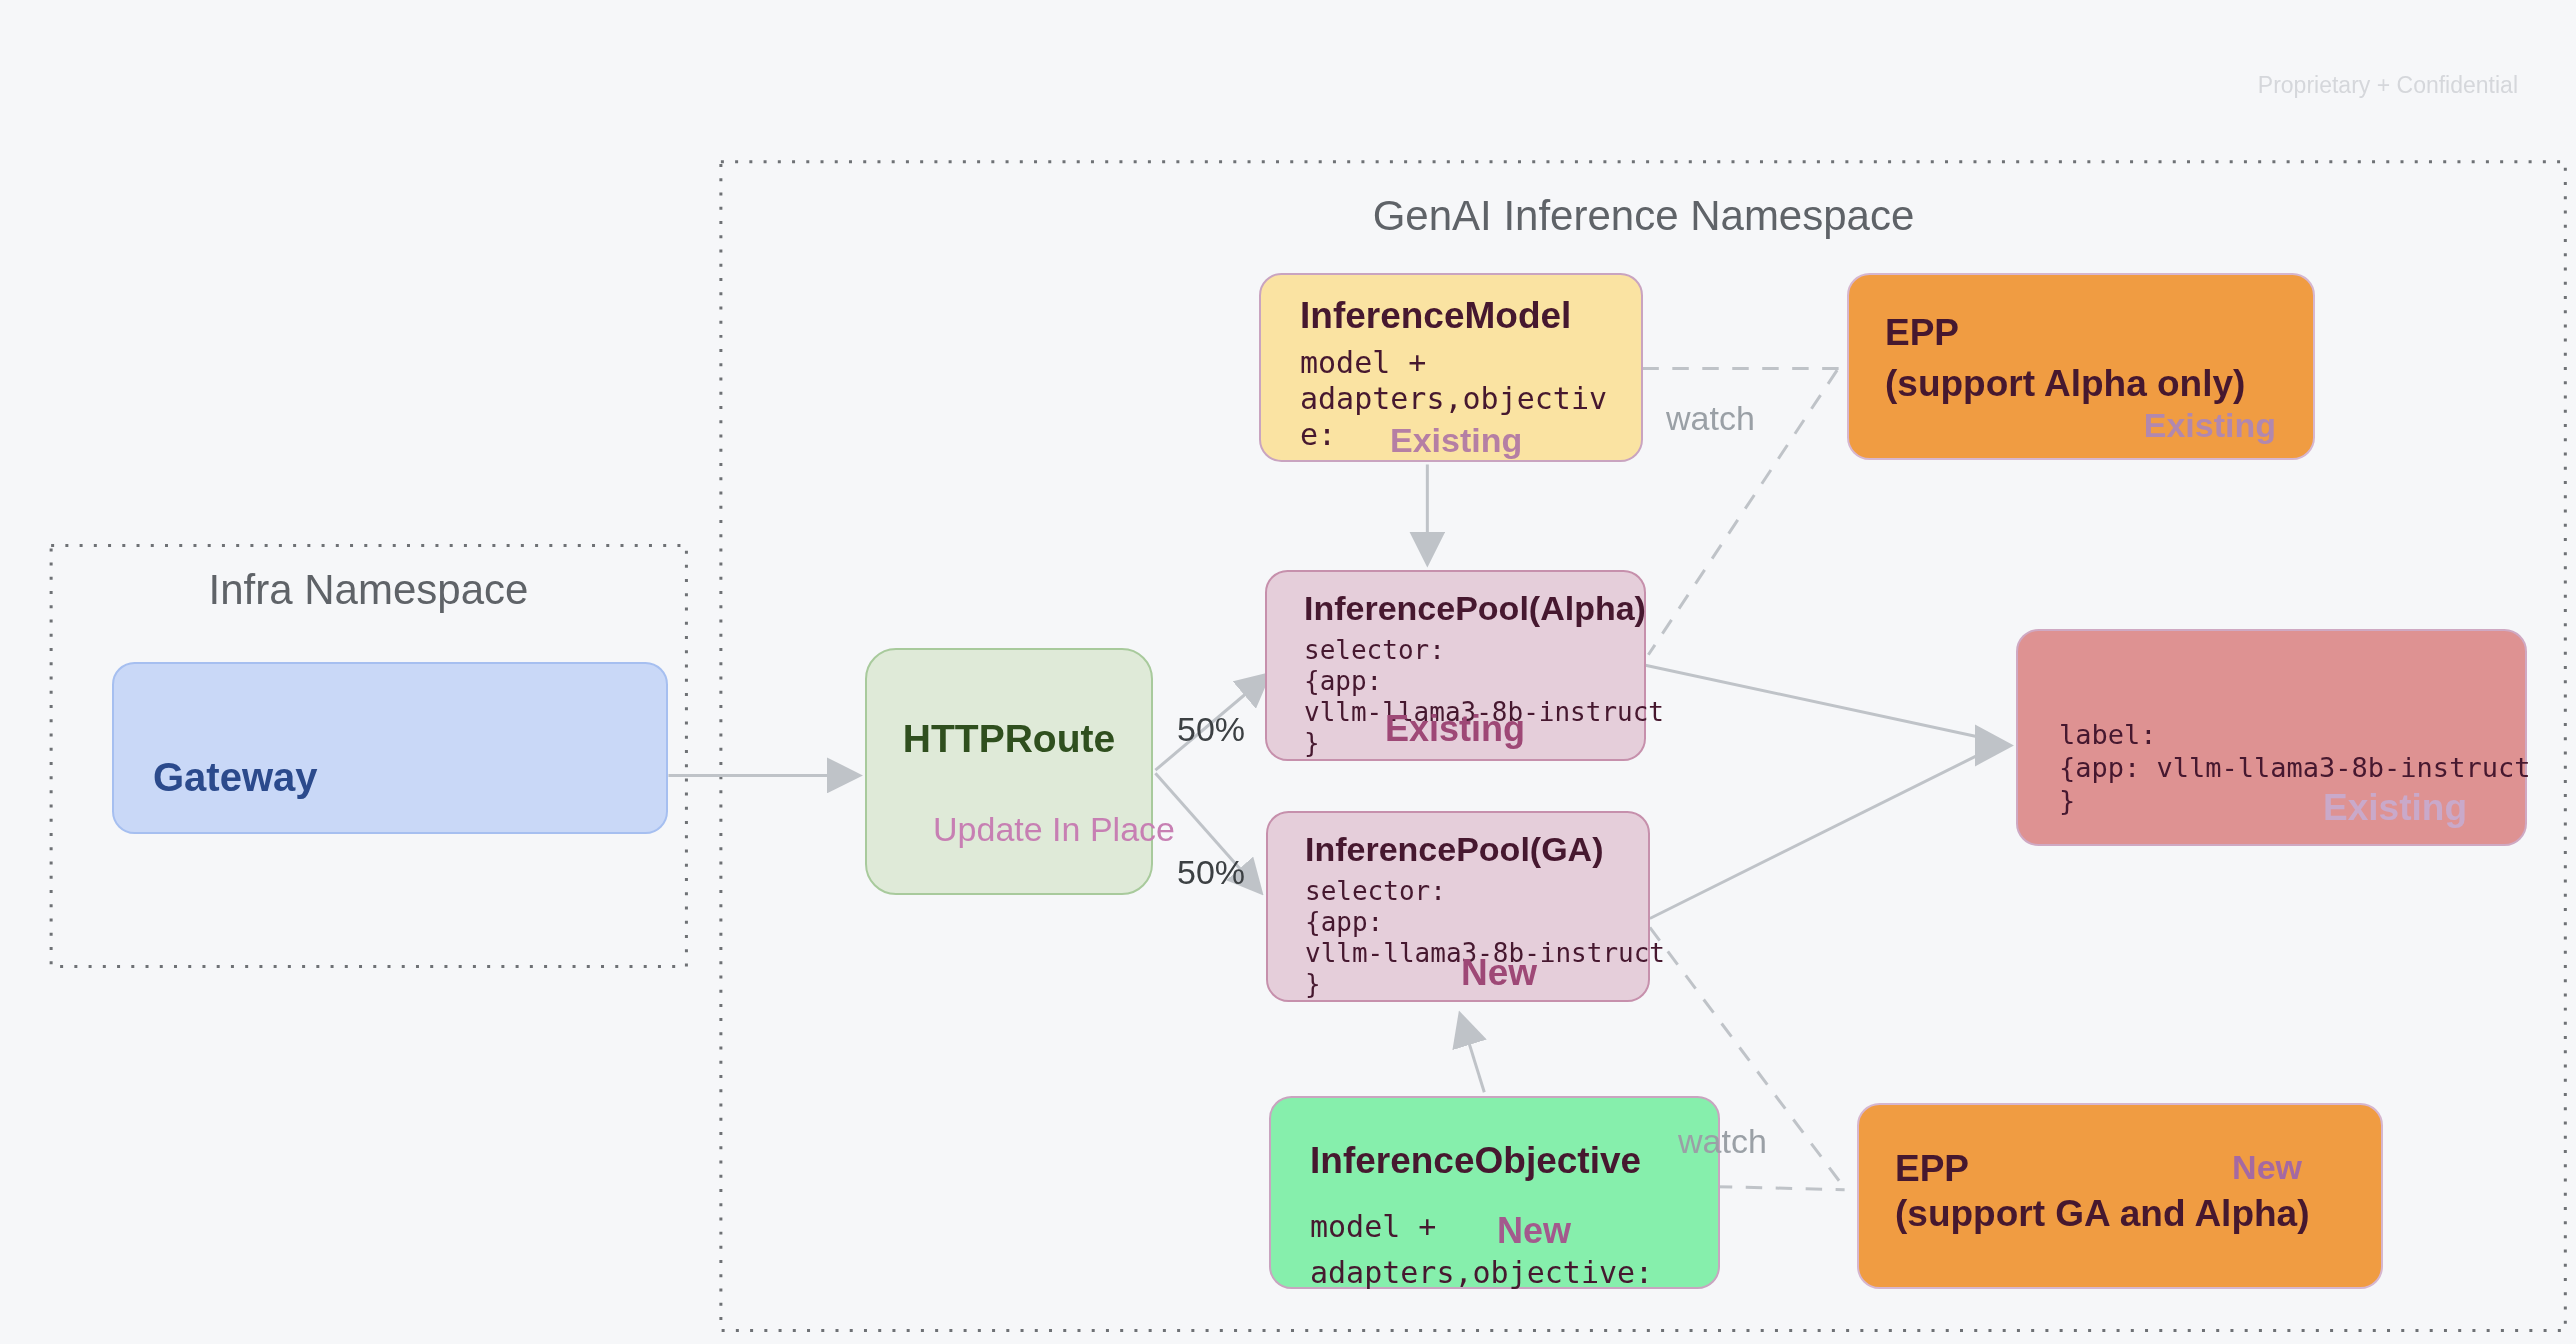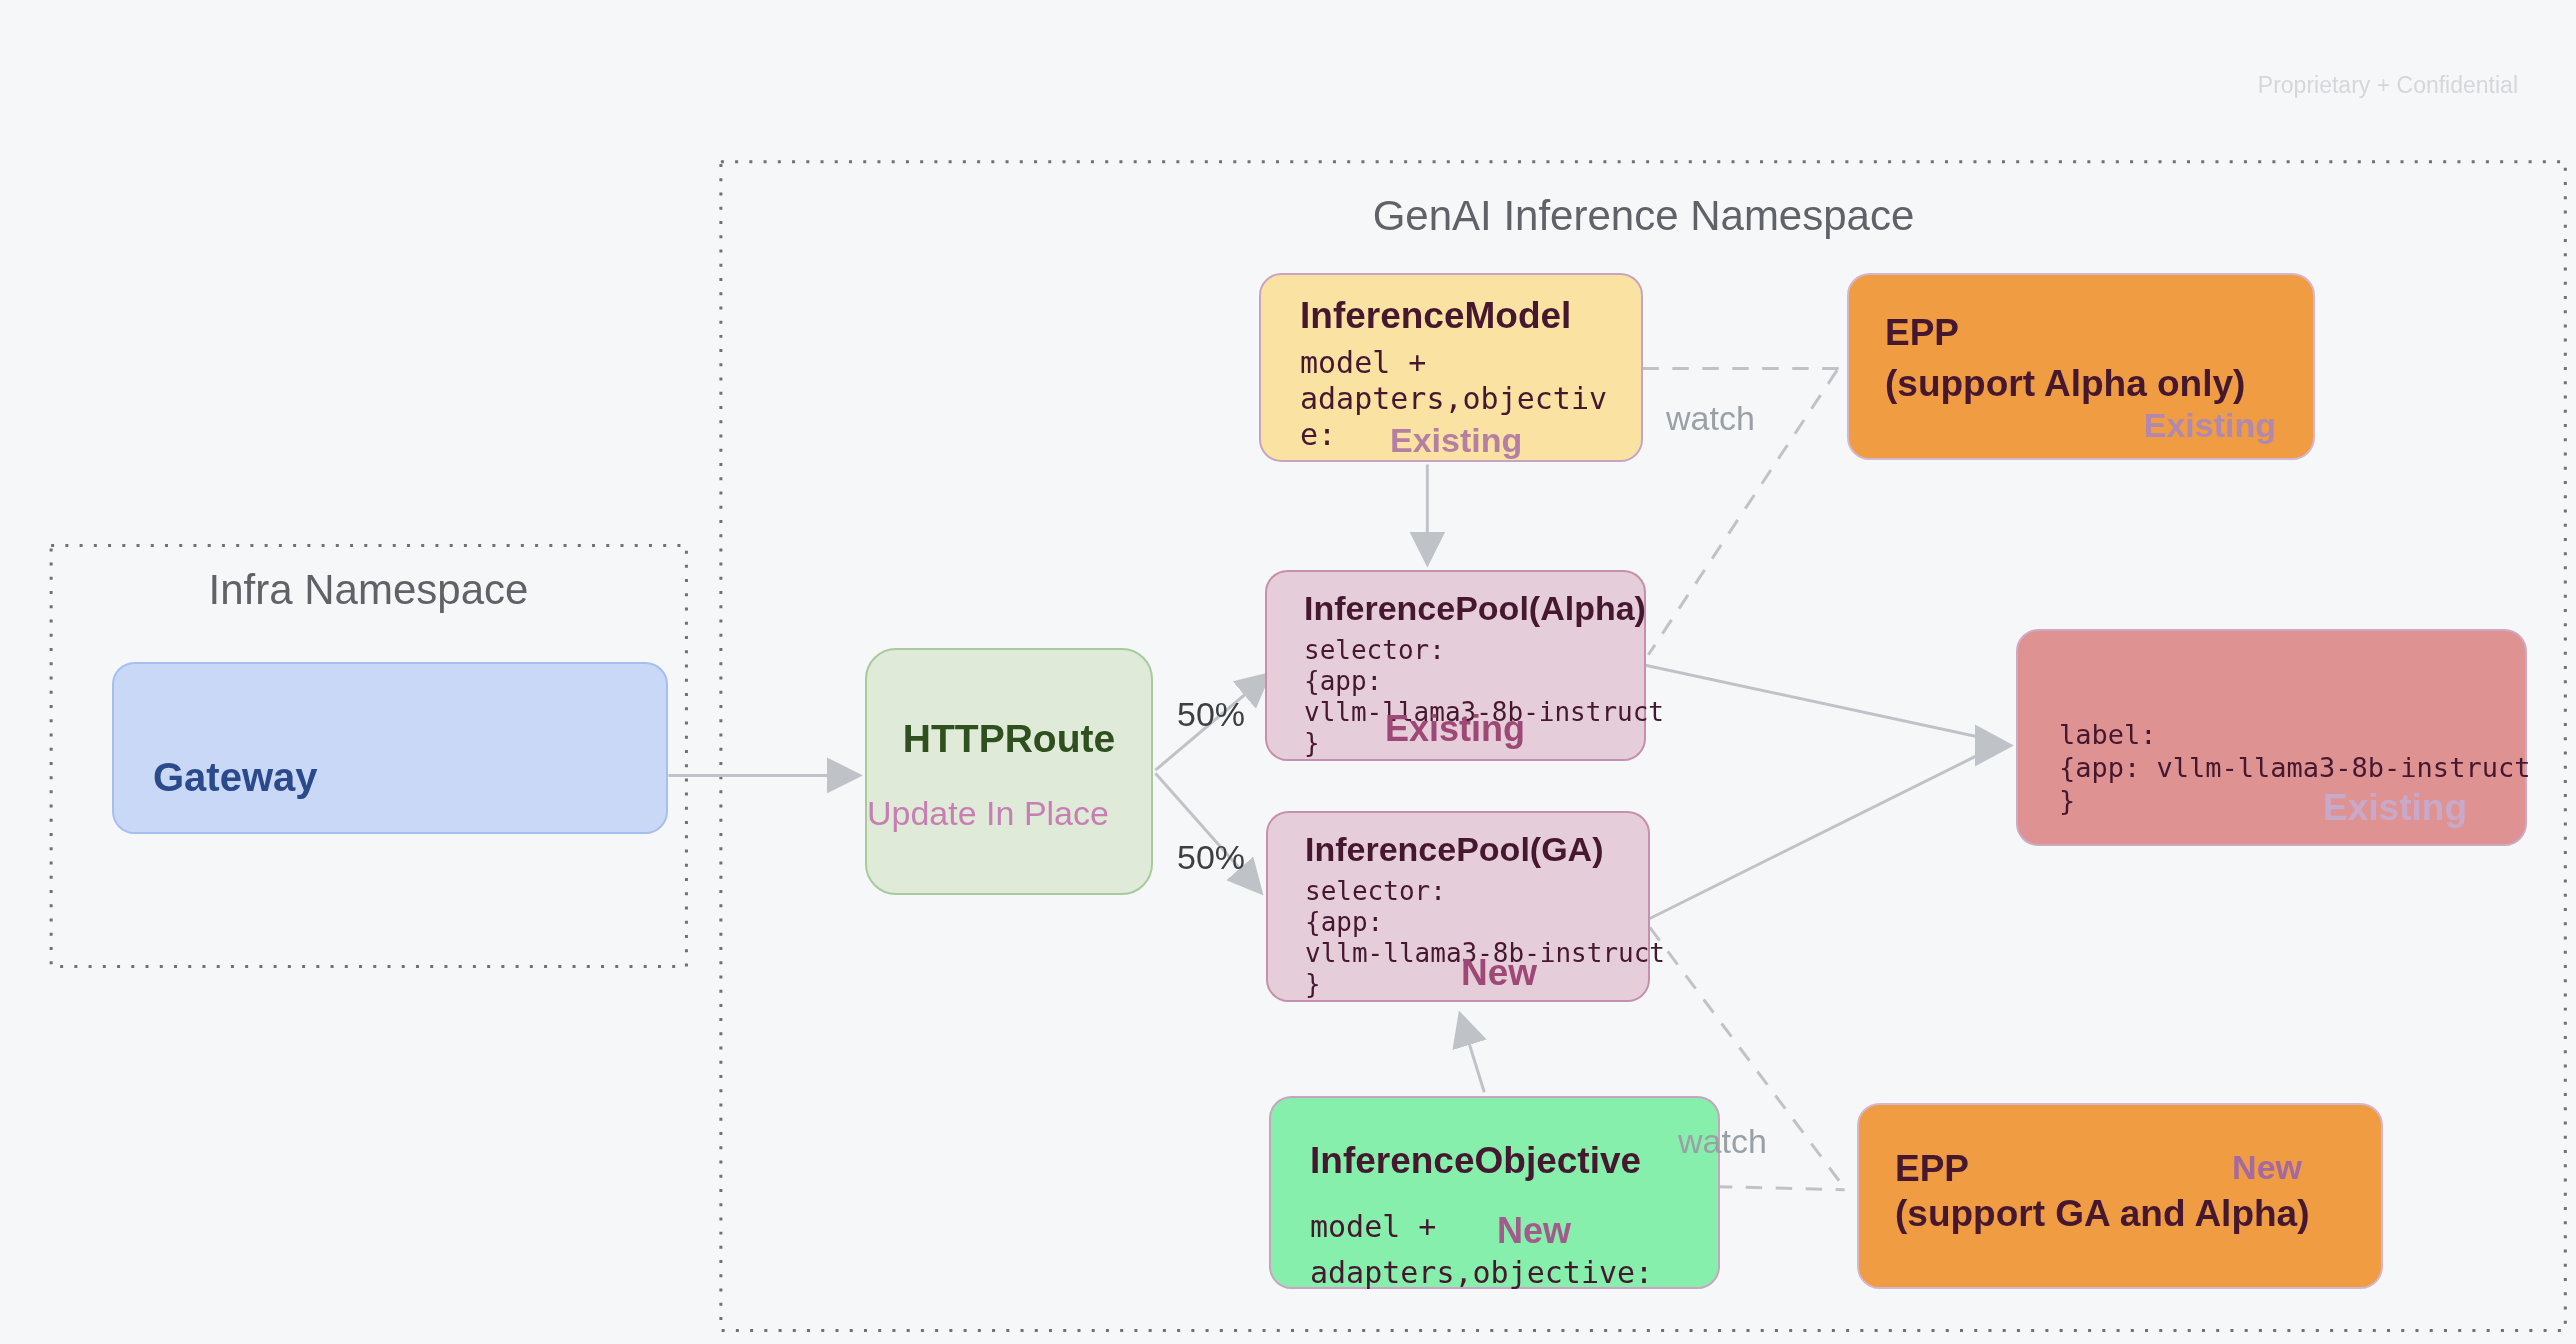--- a/index.html
+++ b/index.html
@@ -17,21 +17,21 @@
   .infra-title{left:51px;top:566px;width:635px;}
   .genai-title{left:721px;top:192px;width:1845px;}
 
   
   .gateway{left:112px;top:662px;width:556px;height:172px;background:#C9D8F7;border:2.2px solid #A6BFF0;}
   .gateway .bx-title{left:39px;top:91px;font-size:40px;color:#2B4A8C;}
 
   
   .httproute{left:865px;top:648px;width:288px;height:247px;background:#DFEAD8;border:2.2px solid #A8CA9C;border-radius:31px;}
   .httproute .bx-title{left:0;top:67px;width:100%;text-align:center;font-size:39px;color:#2F4F1E;}
-  .httproute .subtitle{position:absolute;left:0;top:144px;width:100%;text-align:left;font-size:34px;color:#C77FB3;}
+  .httproute .subtitle{position:absolute;left:0;top:160px;width:100%;text-align:center;font-size:34px;color:#C77FB3;padding-left:45px;}
 
   
   .infmodel{left:1259px;top:273px;width:384px;height:189px;background:#FAE3A2;border:2.2px solid #C9A4C0;}
   .infmodel .bx-title{left:39px;top:19.5px;font-size:37px;}
   .infmodel .mono{left:39px;top:70px;font-size:30px;line-height:36px;}
   .infmodel .status{left:129px;bottom:0px;}
 
   
   .eppalpha{left:1847px;top:273px;width:468px;height:187px;background:#F09C42;border:2.2px solid #D6B6CF;}
   .eppalpha .l1{left:36px;top:37px;font-size:37px;}
@@ -64,21 +64,21 @@
   .infobj .status{left:226px;top:112px;font-size:36px;}
 
   
   .eppga{left:1857px;top:1103px;width:526px;height:186px;background:#F09C42;border:2.2px solid #D6B6CF;}
   .eppga .l1{left:36px;top:43px;font-size:37px;}
   .eppga .l2{left:36px;top:88px;font-size:37px;}
   .eppga .status{right:79px;top:43px;}
 
   
   .edge-label{position:absolute;z-index:4;font-size:34px;}
-  .pct{color:#3C4043;}
+  .pct{color:#3C4043;margin-top:15px;}
   .watch{color:#9AA0A6;}
   .pct-top{left:1177px;top:695px;}
   .pct-bottom{left:1177px;top:838px;}
   .watch-top{left:1666px;top:399px;}
   .watch-bottom{left:1678px;top:1122px;}
 </style>
 </head>
 <body>
 
 <div id="canvas">

